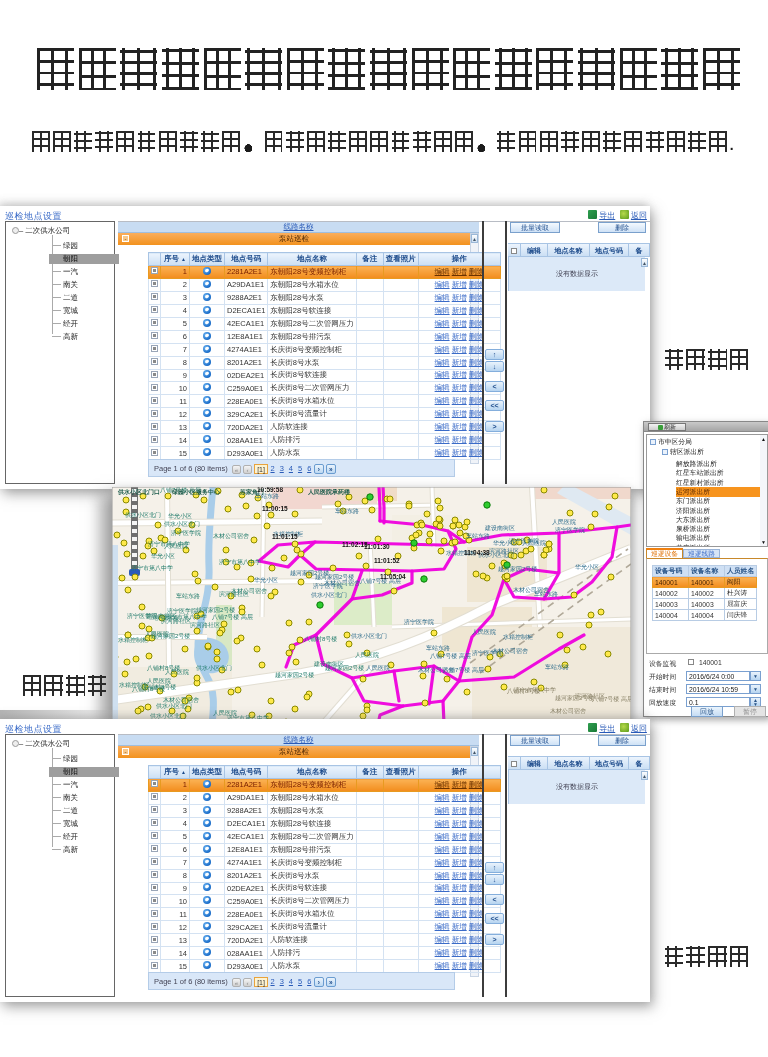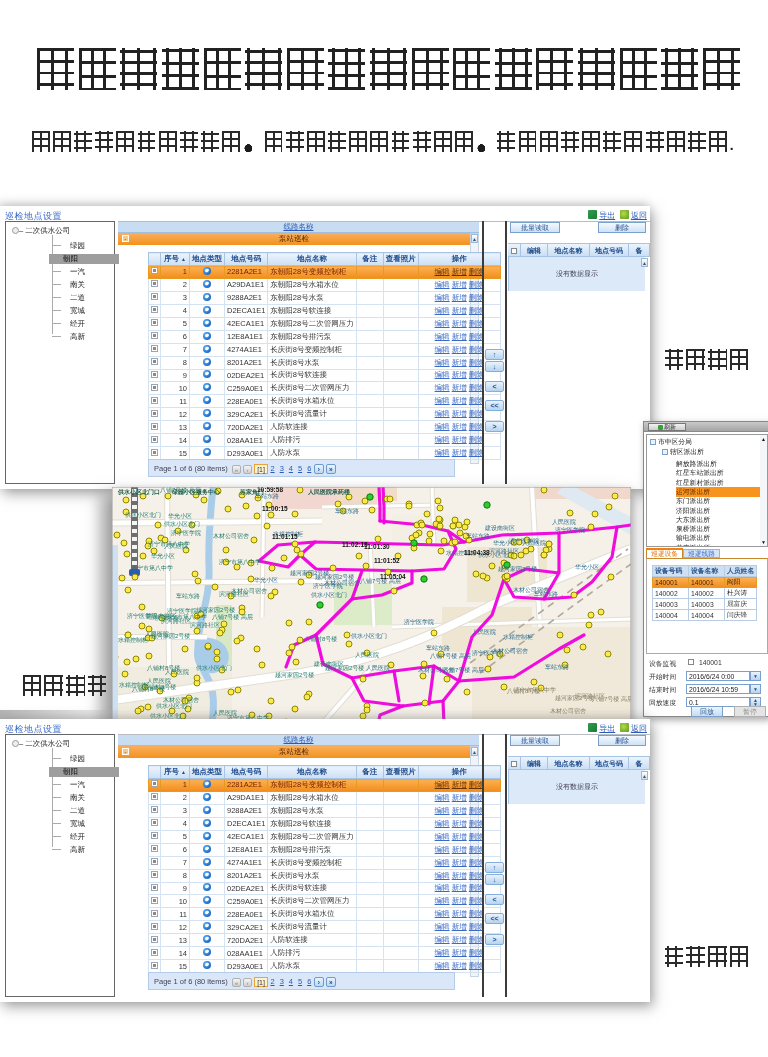--- a/index.html
+++ b/index.html
@@ -15,21 +15,21 @@
 .gd{background-image:repeating-linear-gradient(to bottom,#222 0 2.9px,transparent 2.9px 12.6px),repeating-linear-gradient(to right,#222 0 2.9px,transparent 2.9px 13px);background-position:0 1px,4px 0}
 .t21 .fz.ga,.t21 .fz.gb,.t21 .fz.gc,.t21 .fz.gd{background-image:repeating-linear-gradient(to bottom,#2a2a2a 0 1.6px,transparent 1.6px 7.2px),repeating-linear-gradient(to right,#2a2a2a 0 1.6px,transparent 1.6px 8.2px)}
 .cm{background-image:radial-gradient(circle at 30% 82%, #1c1c1c 0 18%, transparent 19%)}
 .sub .fz{width:17.9px;margin:0 1.65px}
 
 .win{position:absolute;left:0;width:650px;height:283px;background:#fff;
  box-shadow:3px 5px 12px rgba(80,80,80,.5), -2px -3px 8px rgba(120,120,120,.3)}
 .wt{position:absolute;left:5px;top:4px;font-size:9px;color:#3a6bc8;letter-spacing:.5px}
 .lnk{font-size:8px;color:#2a5bb8;text-decoration:underline}
 .tree{position:absolute;left:5px;top:15px;width:110px;height:263px;background:#fff;border:1px solid #666;font-size:7.5px;color:#222}
-.trow{position:absolute;left:64px;white-space:nowrap}
+.trow{position:absolute;left:57px;white-space:nowrap}
 .tsel{position:absolute;left:43px;width:70px;height:10px;line-height:10px;background:#9e9e9e;color:#0a0a0a;padding-left:14px}
 .hline{position:absolute;background:#aaa;height:1px;width:9px;left:46px}
 .vline{position:absolute;background:#aaa;width:1px}
 .bar1{position:absolute;left:118px;top:16px;width:361px;height:11px;background:#c8dcf2;border-bottom:1px solid #a0bedd;text-align:center;font-size:7.5px;color:#2a5bb8}
 .bar2{position:absolute;left:118px;top:27px;width:352px;height:12px;background:linear-gradient(#faae5c,#f2921e);text-align:center;font-size:7.5px;color:#4a2400;line-height:12px}
 .sbv{position:absolute;left:470px;top:27px;width:9px;height:231px;background:#f0f3f8;border:1px solid #c8d4e4}
 .sbb{position:absolute;left:0;top:0;width:7px;height:9px;background:linear-gradient(#fdfefe,#cfe0f2);border:1px solid #9ab8d8;font-size:5px;color:#456;text-align:center;line-height:8px}
 table.grid{position:absolute;left:148px;top:46px;border-collapse:collapse;table-layout:fixed;font-size:7.5px;color:#333}
 table.grid td,table.grid th{border:1px solid #d4e2f2;overflow:hidden;white-space:nowrap;padding:0 2px;height:12.95px}
 table.grid th{background:linear-gradient(#ecf4fd,#cbdff4);color:#1e4c8c;border-color:#a8c4e4;font-weight:bold;height:13px}

